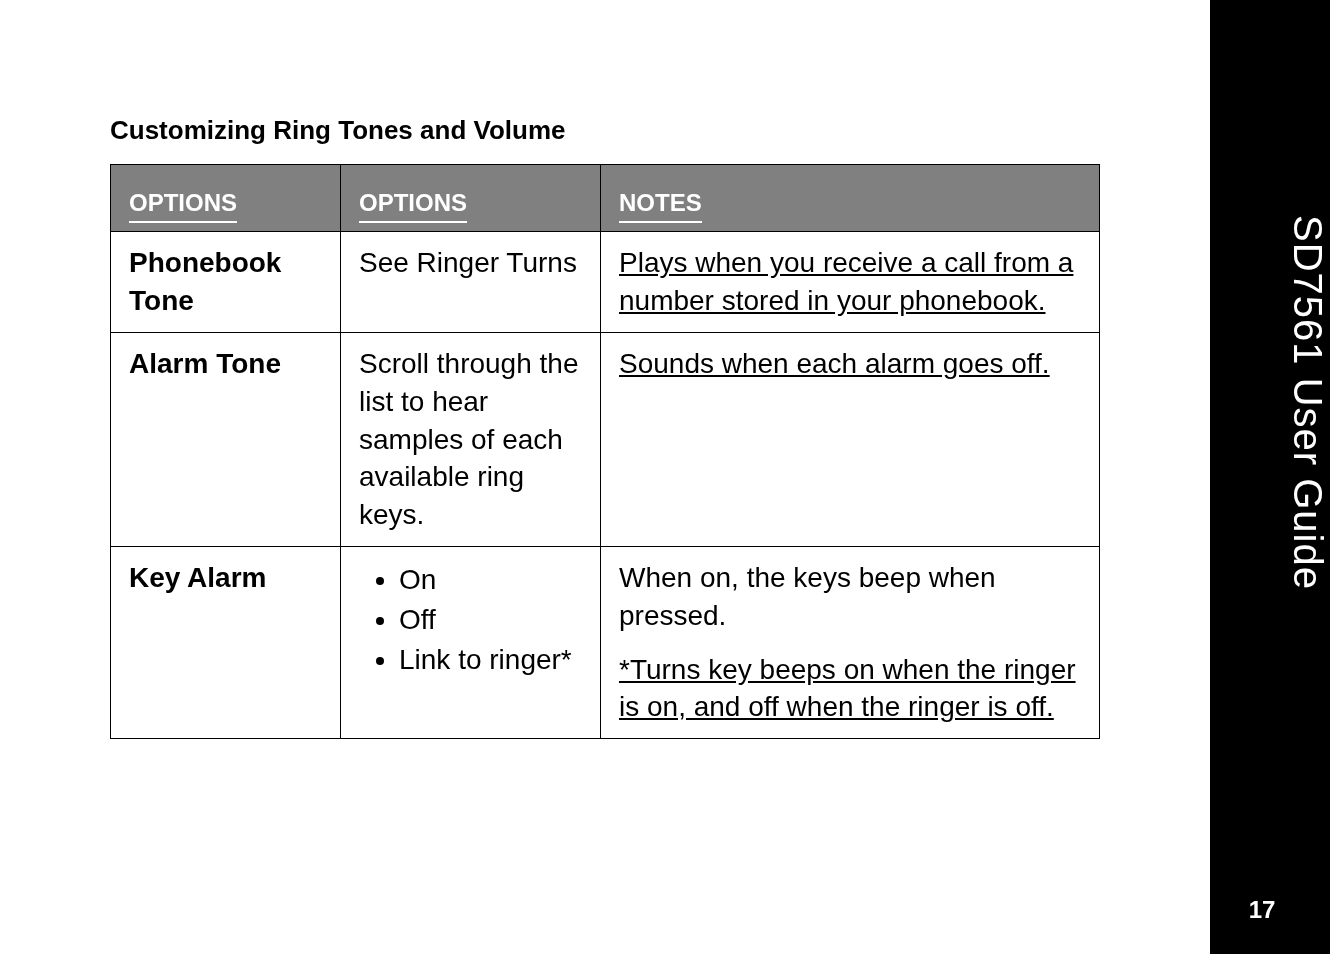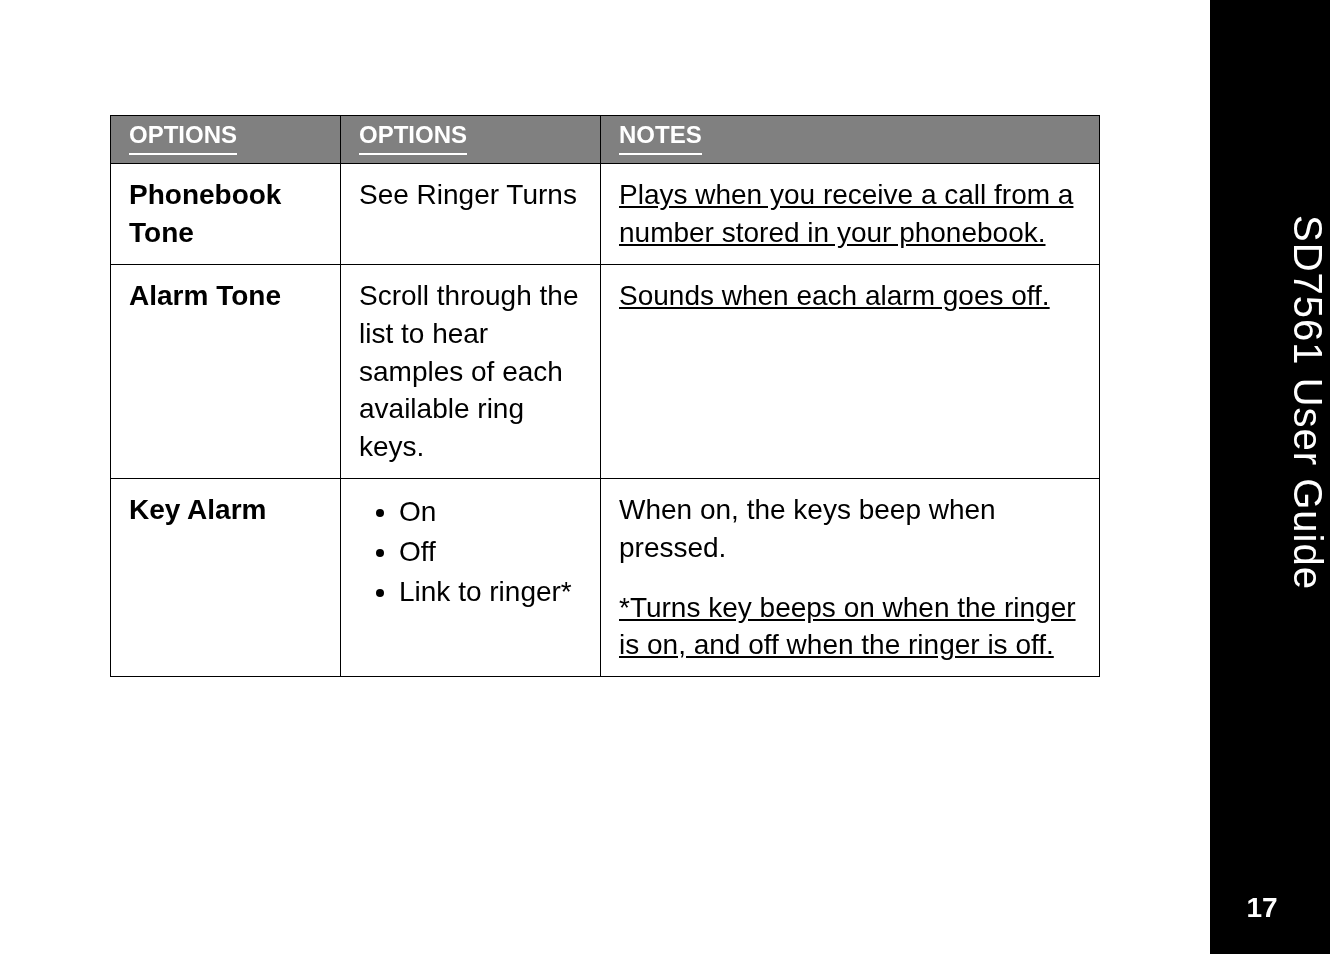--- a/index.html
+++ b/index.html
@@ -36,42 +36,42 @@
     font-size: 28px;
     line-height: 1.35;
     color: #000;
   }
   table.opts th {
     background: #808080;
     color: #fff;
     font-weight: bold;
     text-align: left;
     font-size: 24px;
-    padding-top: 3px;
+    padding-top: 22px;
     padding-bottom: 8px;
     position: relative;
   }
   .header-underline {
     display: inline-block;
     border-bottom: 2px solid #fff;
     padding-bottom: 2px;
   }
   col.c1 { width: 230px; }
   col.c2 { width: 260px; }
   col.c3 { width: auto; }
   td.option-cell { font-weight: bold; }
   ul.settings-list {
     list-style: disc;
     padding-left: 40px;
   }
   ul.settings-list li {
     margin: 2px 0;
   }
   .notes-para {
-    margin-bottom: 22px;
+    margin-bottom: 16px;
   }
   .notes-para:last-child { margin-bottom: 0; text-decoration: underline; }
   .side-tab {
     position: absolute;
     top: 0;
     right: 0;
     width: 120px;
     height: 954px;
     background: #000;
   }
@@ -88,28 +88,29 @@
     letter-spacing: 1px;
     padding-left: 30px;
   }
   .page-number {
     position: absolute;
     bottom: 30px;
     right: 0;
     width: 136px;
     text-align: center;
     color: #fff;
-    font-size: 28px;
+    font-size: 24px;
     font-weight: bold;
   }
 </style>
 </head>
 <body>
 
 <div class="page-content">
+  <h2 class="section-title">Customizing Ring Tones and Volume</h2>
 
   <table class="opts">
     <colgroup>
       <col class="c1">
         <col class="c2">
         <col class="c3">
     </colgroup>
     <thead>
       <tr>
         <th><span class="header-underline">OPTIONS</span></th>

